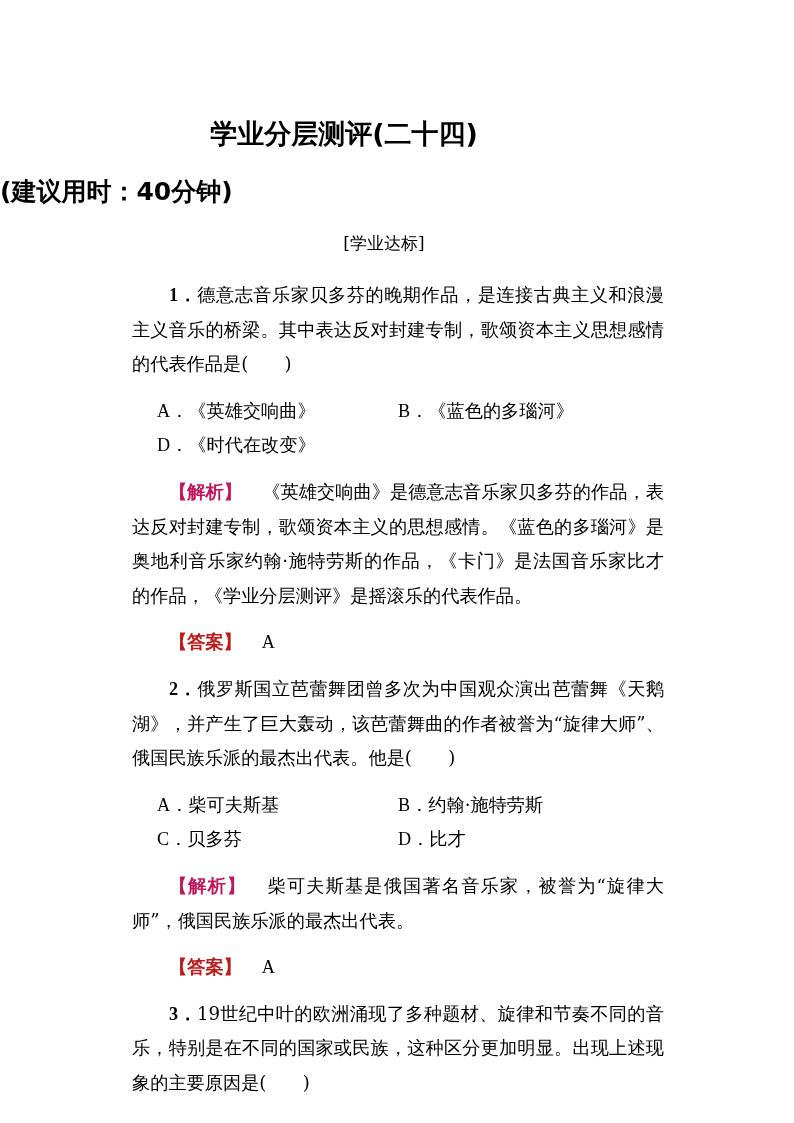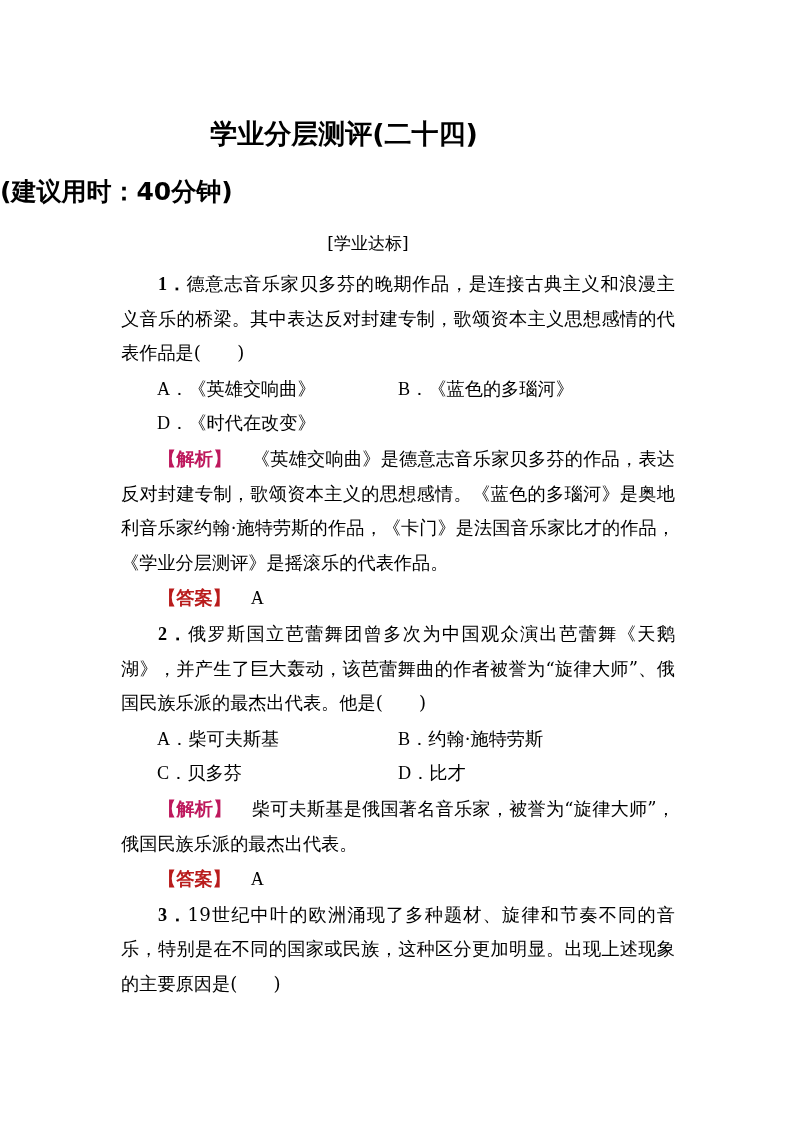--- a/index.html
+++ b/index.html
@@ -6,24 +6,24 @@
   body { width: 794px; height: 1123px; position: relative; overflow: hidden;
          font-family: "DejaVu Serif", "Liberation Serif", serif; color: #000; }
   .page { position: absolute; left: 0; top: 0; width: 794px; height: 1123px; }
   .title { position: absolute; left: 0; width: 688px; top: 116px; text-align: center;
            font-family: "DejaVu Sans", "Liberation Sans", sans-serif; font-weight: bold;
            font-size: 27px; line-height: 36px; letter-spacing: 0px; }
   .subtitle { position: absolute; left: 0; width: 794px; top: 174px; 
               font-family: "DejaVu Sans", "Liberation Sans", sans-serif; font-weight: bold;
               font-size: 25px; line-height: 36px; }
   .section { position: absolute; left: 0; width: 736px; top: 230px; text-align: center;
-             font-size: 17px; line-height: 26px; }
+             font-size: 17px; line-height: 26px; padding-left: 16px; }
   .body { position: absolute; left: 120px; width: 556px; top: 266px;
           font-size: 18.2px; line-height: 34.6px; }
-  .para { margin: 1px; text-align: justify; text-indent: 37px; }
+  .para { margin: 12px; text-align: justify; text-indent: 37px; }
   .para .num { font-weight: bold; font-family: "Liberation Serif", serif; }
   .opts { display: flex; padding-left: 37px; align-items: center; }
   .opt { width: 241px; white-space: nowrap; }
   .opt .letter { font-family: "Liberation Serif", serif; }
   .label-jx { color: #be185d; font-weight: bold; font-family: "DejaVu Sans", sans-serif; }
   .label-da { color: #b91c1c; font-weight: bold; font-family: "DejaVu Sans", sans-serif; }
   .gap { display: inline-block; width: 20px; }
   .ans { font-family: "Liberation Serif", serif; }
 </style>
 </head>

